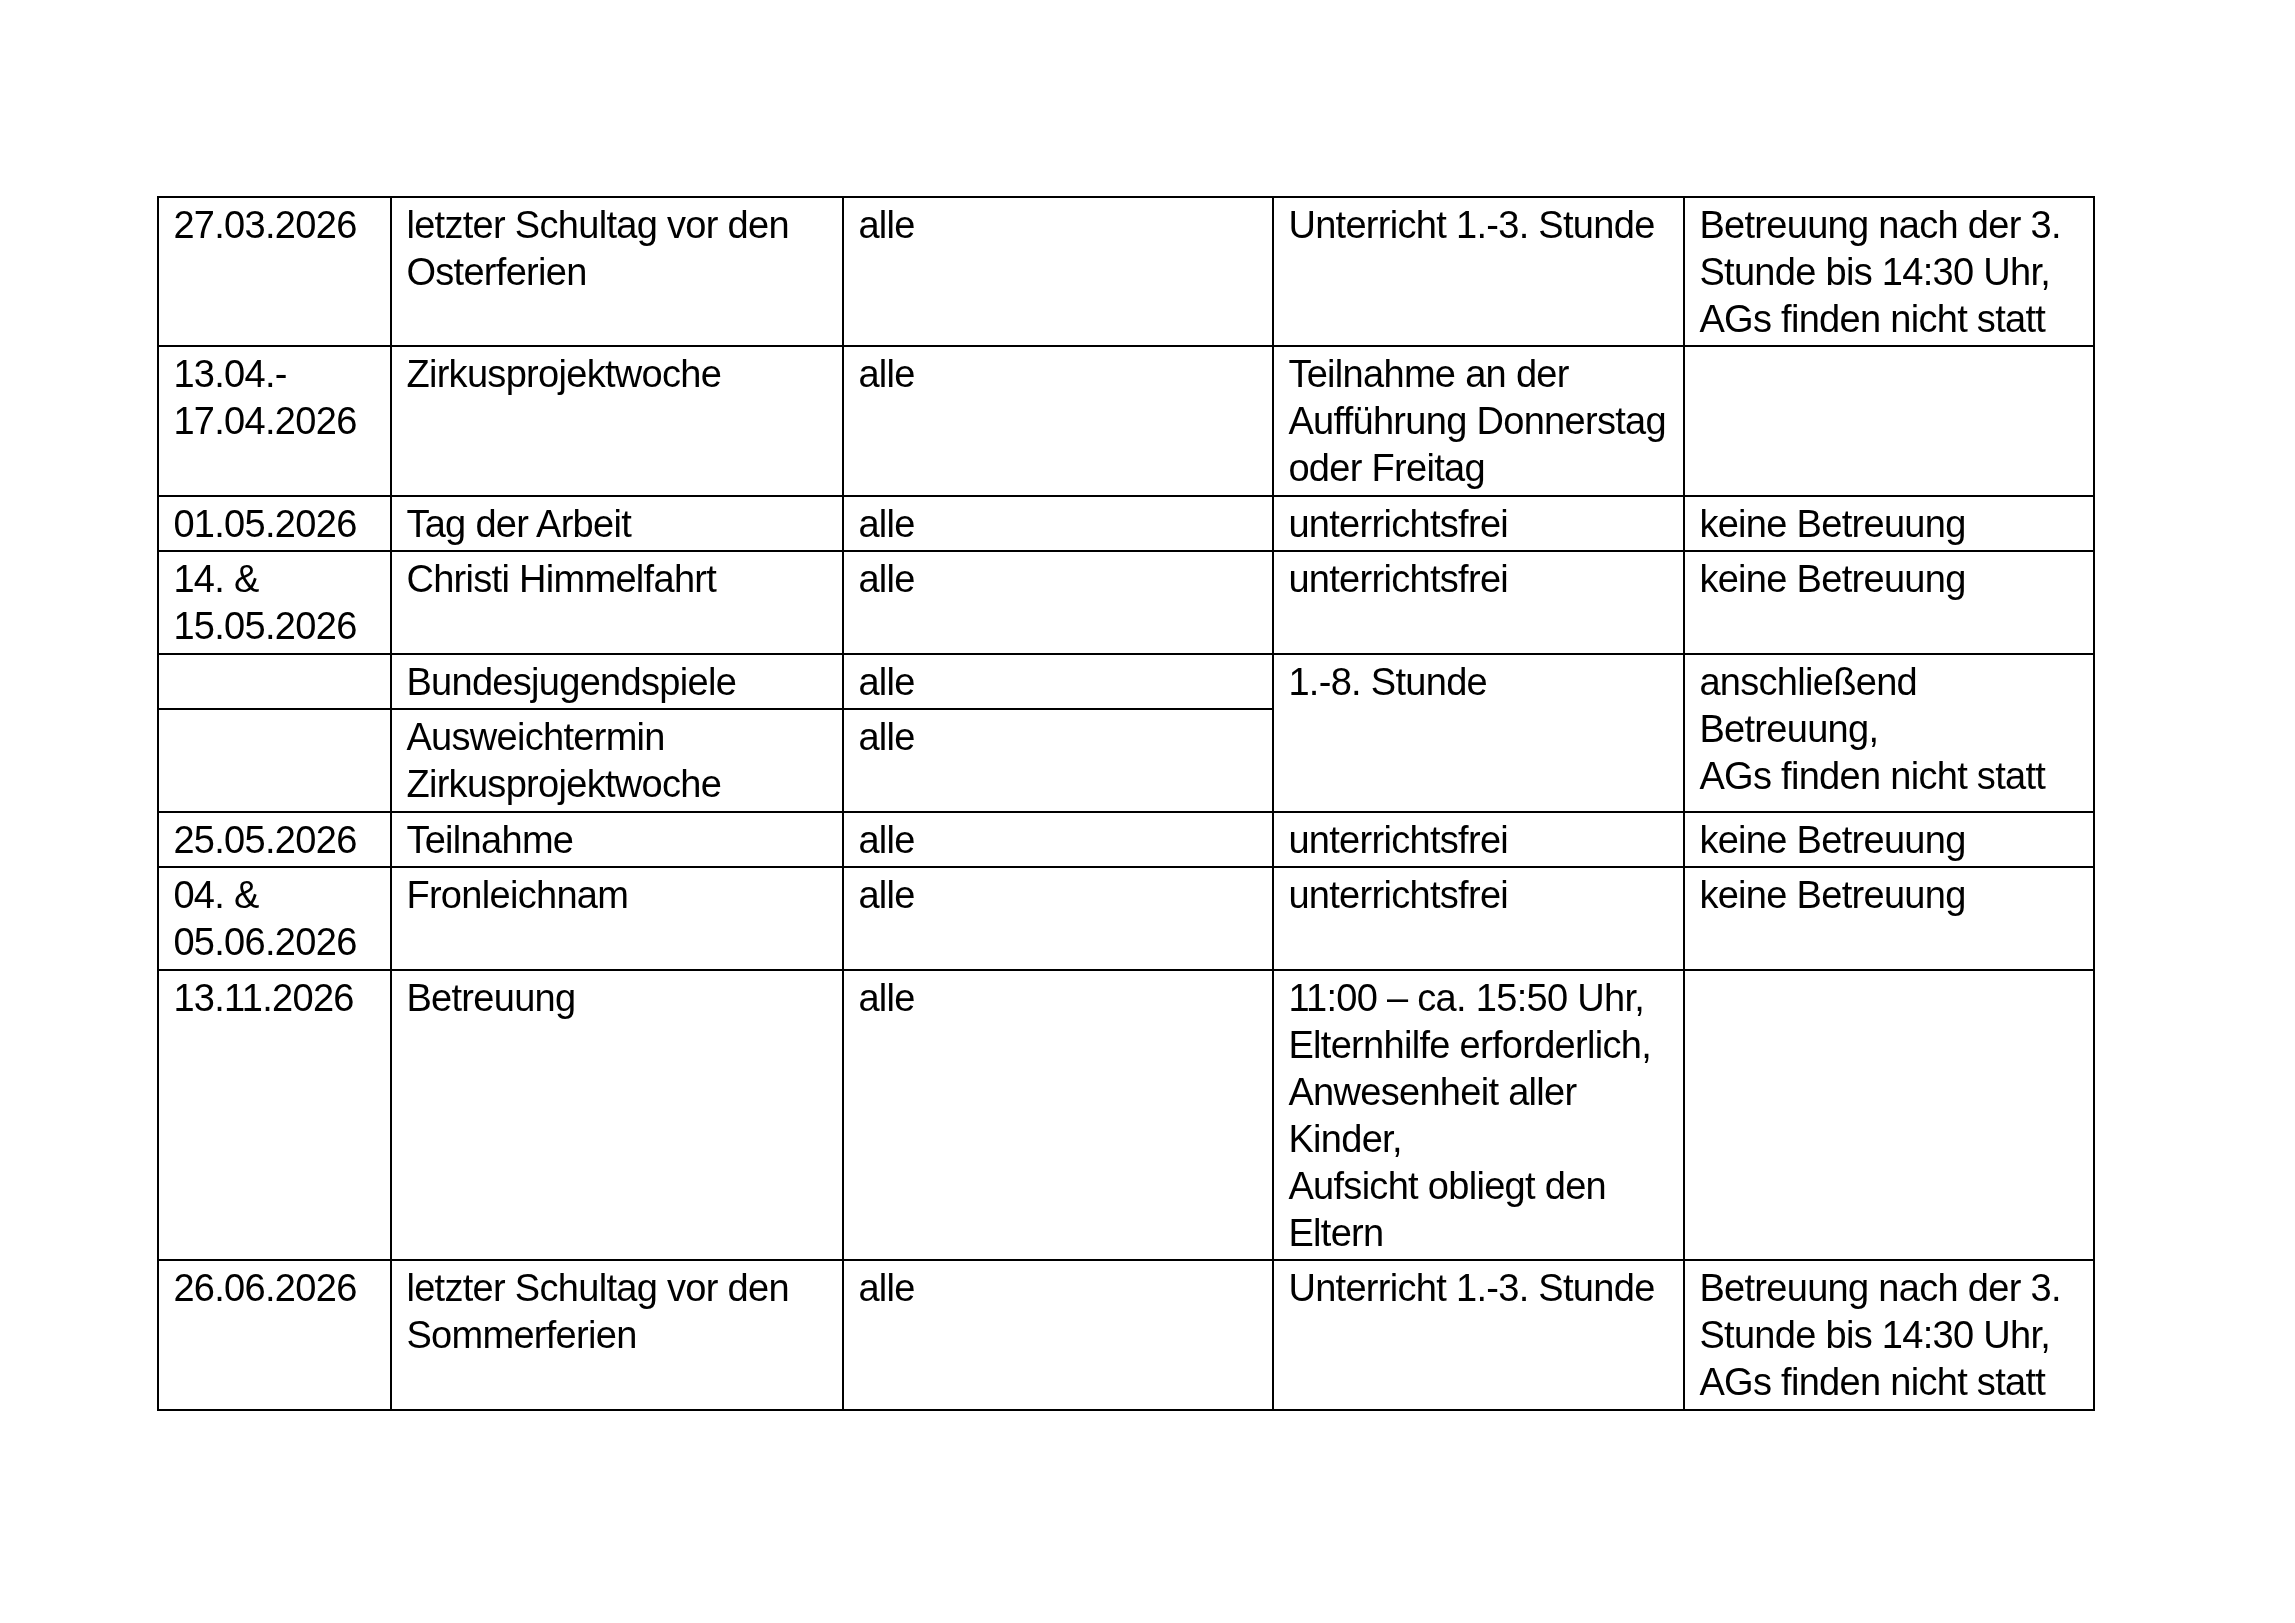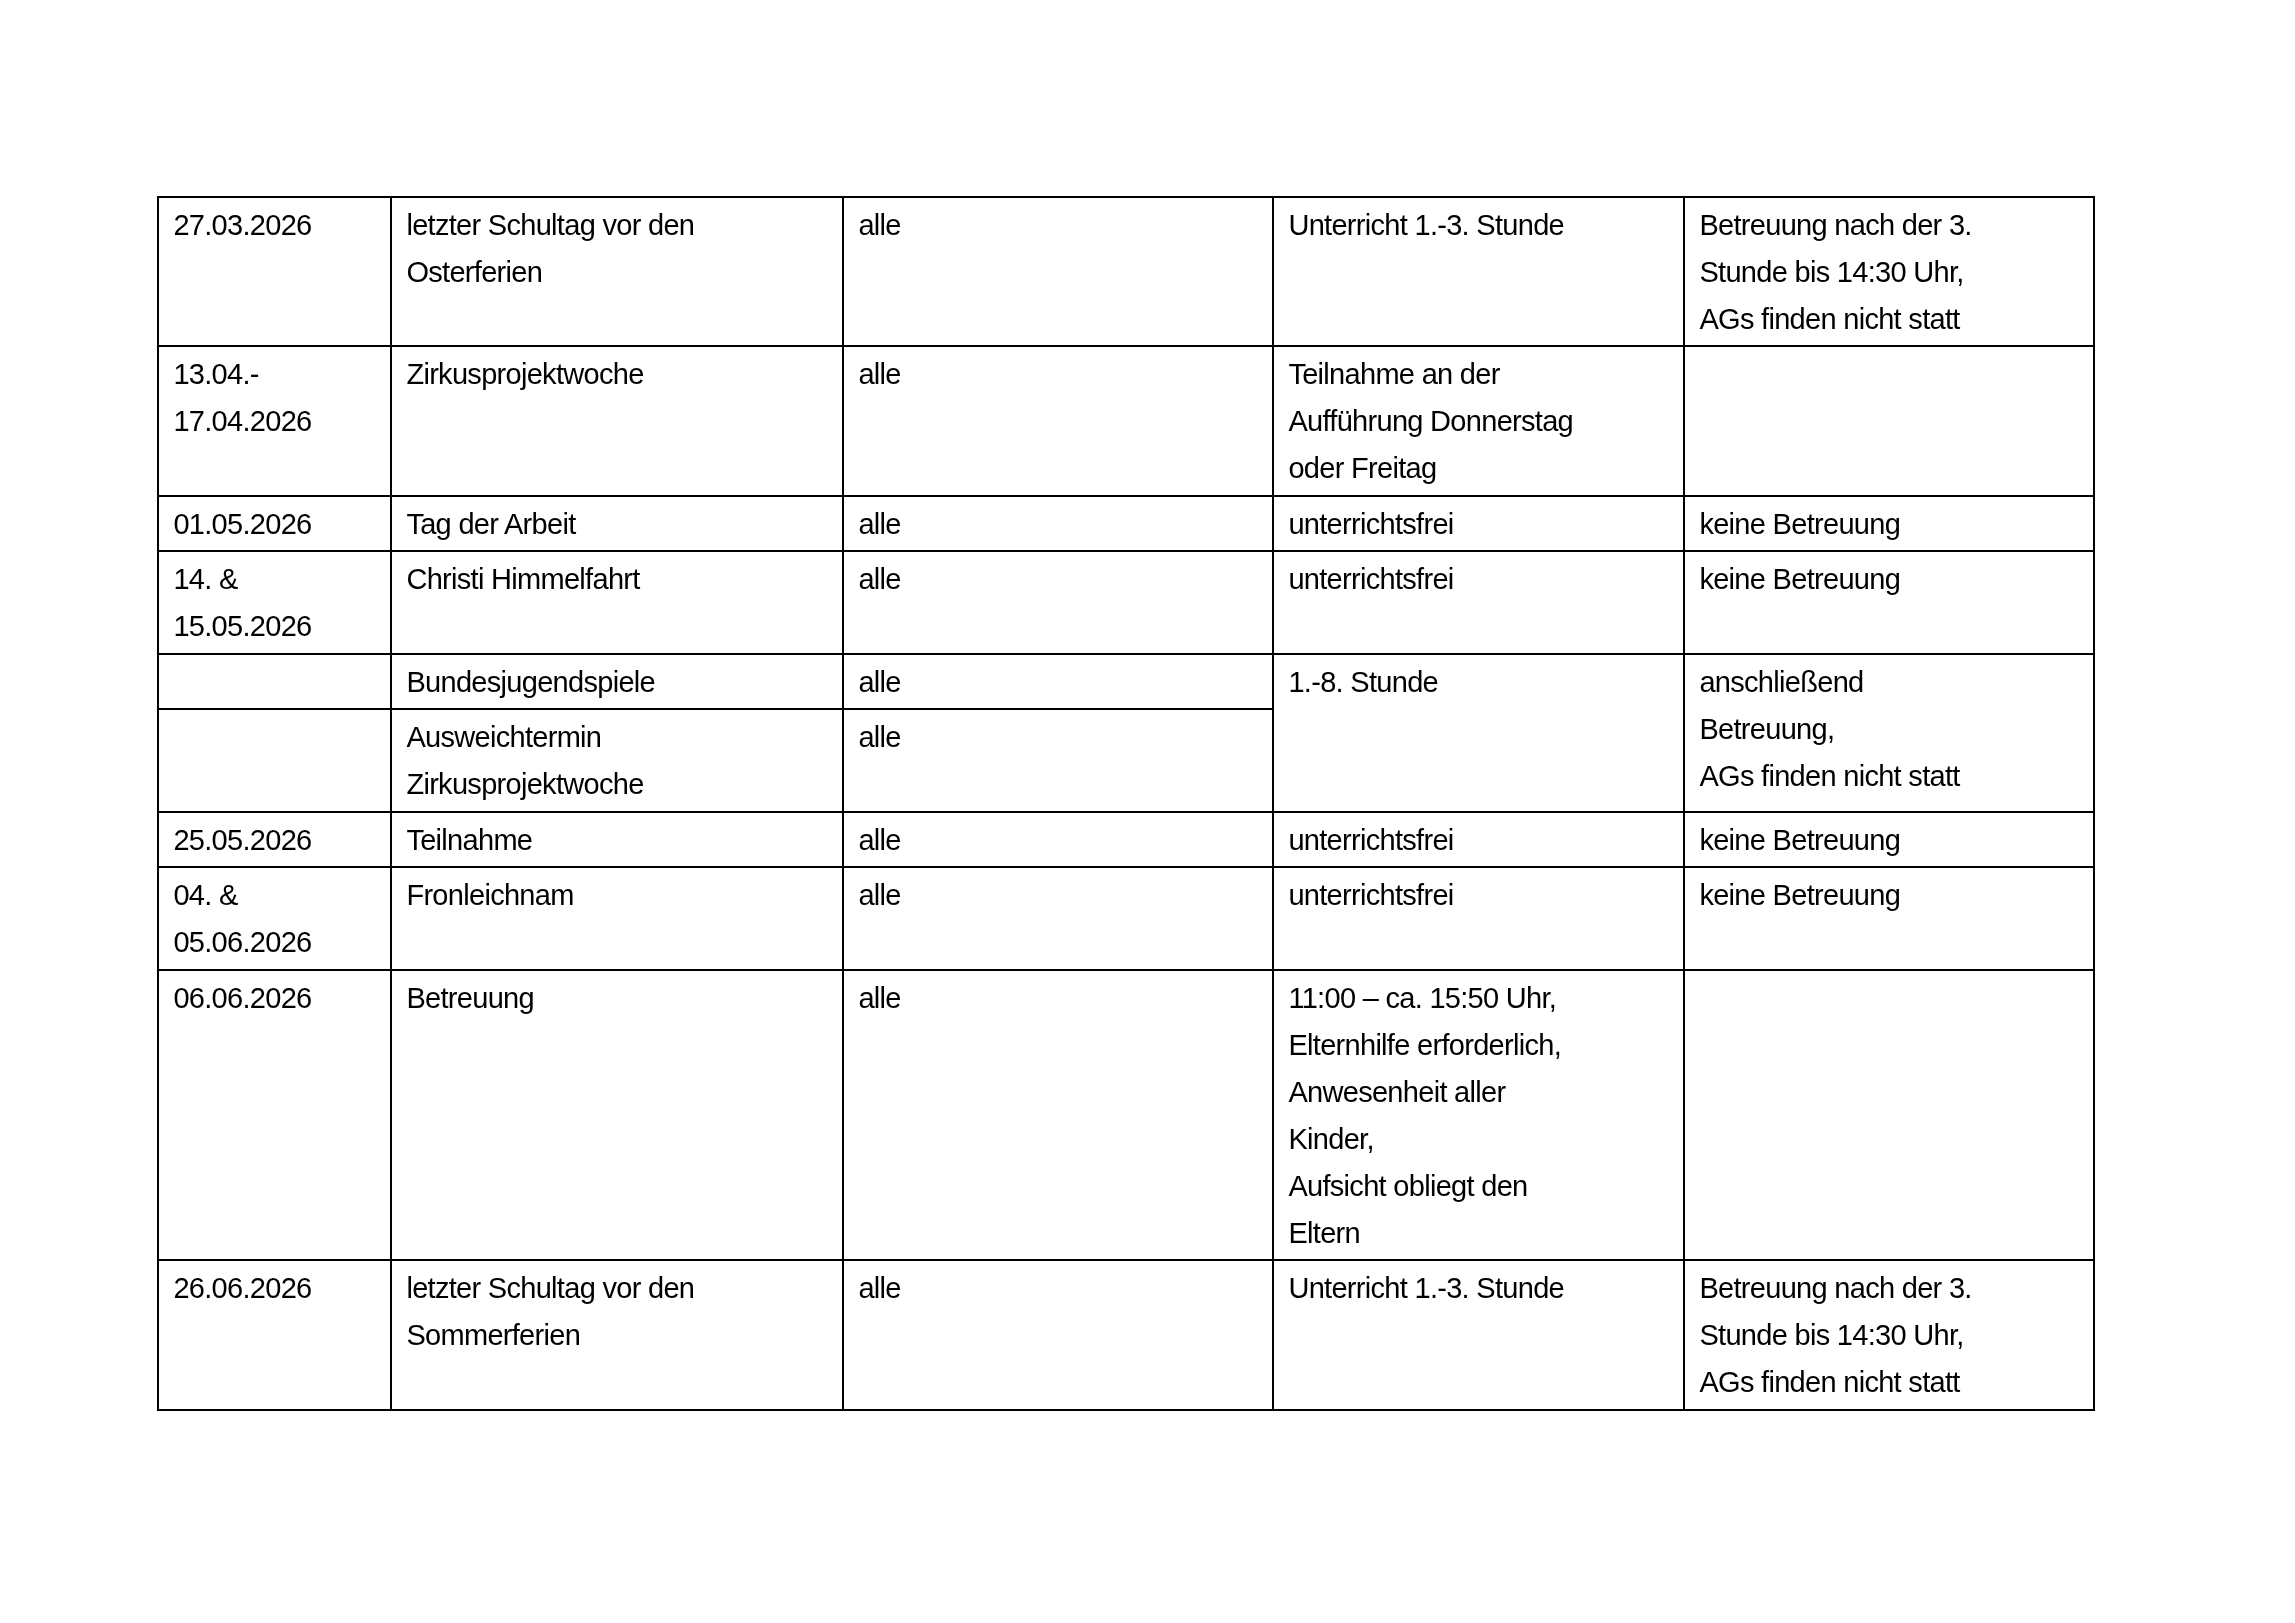--- a/index.html
+++ b/index.html
@@ -3,21 +3,21 @@
 <meta charset="utf-8">
 <style>
   html, body { margin:0; padding:0; background:#ffffff; }
   body { width:2295px; height:1623px; position:relative; overflow:hidden; }
   table.sched {
     position:absolute; left:157px; top:196px;
     width:1936px;
     border-collapse:collapse;
     table-layout:fixed;
     font-family:"Liberation Sans", sans-serif;
-    font-size:29px;
+    font-size:38px;
     color:#000;
   }
   table.sched td {
     border:2.6px solid #000;
     vertical-align:top;
     padding:3.9px 14.4px 2.6px 14.4px;
     line-height:47px;
     white-space:pre-line;
     letter-spacing:-0.7px;
   }
@@ -98,21 +98,21 @@
     </tr>
     <tr style="height:95px">
       <td>04. &amp;
 05.06.2026</td>
       <td>Fronleichnam</td>
       <td>alle</td>
       <td>unterrichtsfrei</td>
       <td>keine Betreuung</td>
     </tr>
     <tr style="height:286px">
-      <td>06.06.2026</td>
+      <td>13.11.2026</td>
       <td>Betreuung</td>
       <td>alle</td>
       <td>11:00 – ca. 15:50 Uhr,
 Elternhilfe erforderlich,
 Anwesenheit aller
 Kinder,
 Aufsicht obliegt den
 Eltern</td>
       <td></td>
     </tr>

